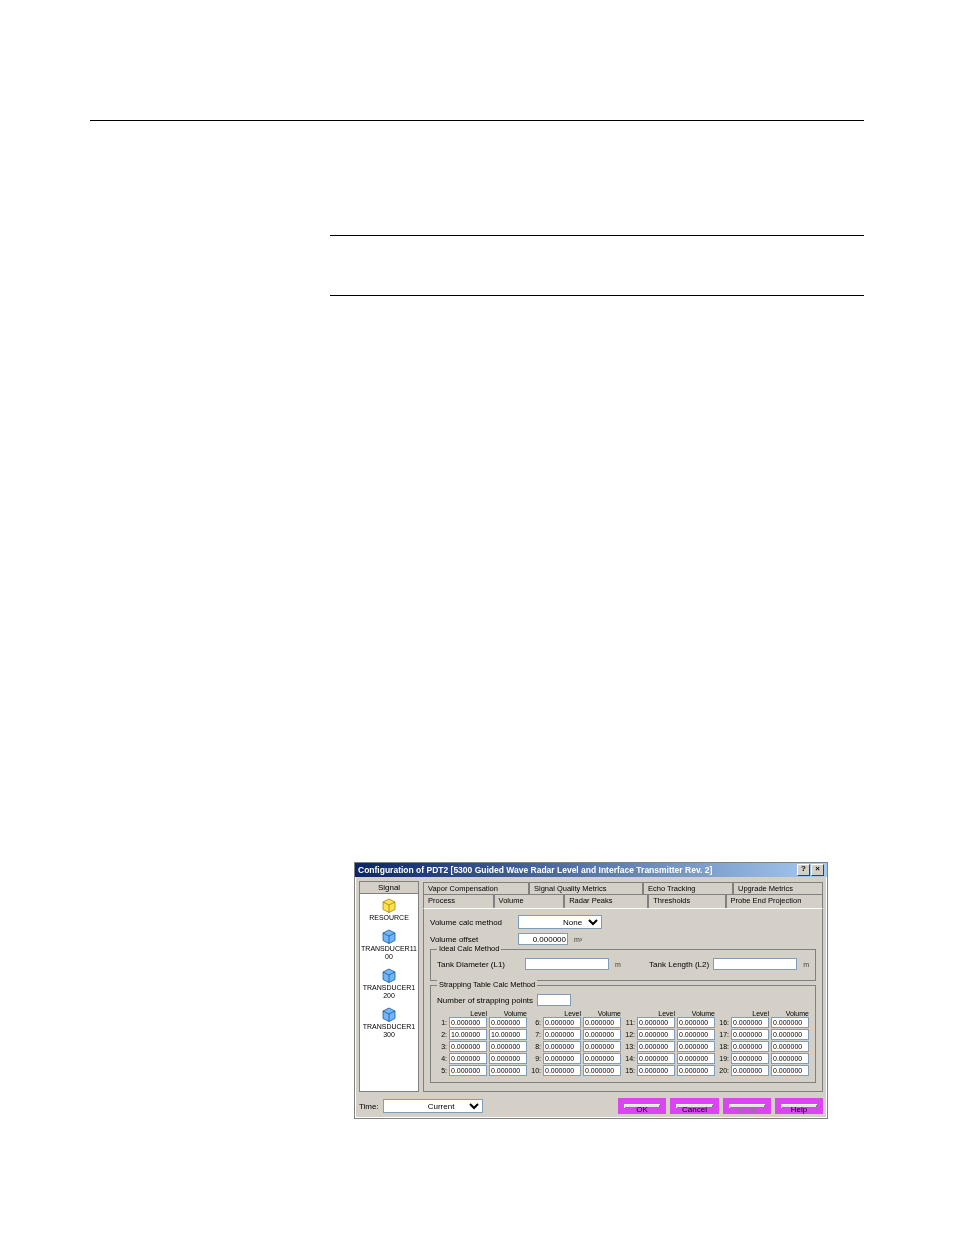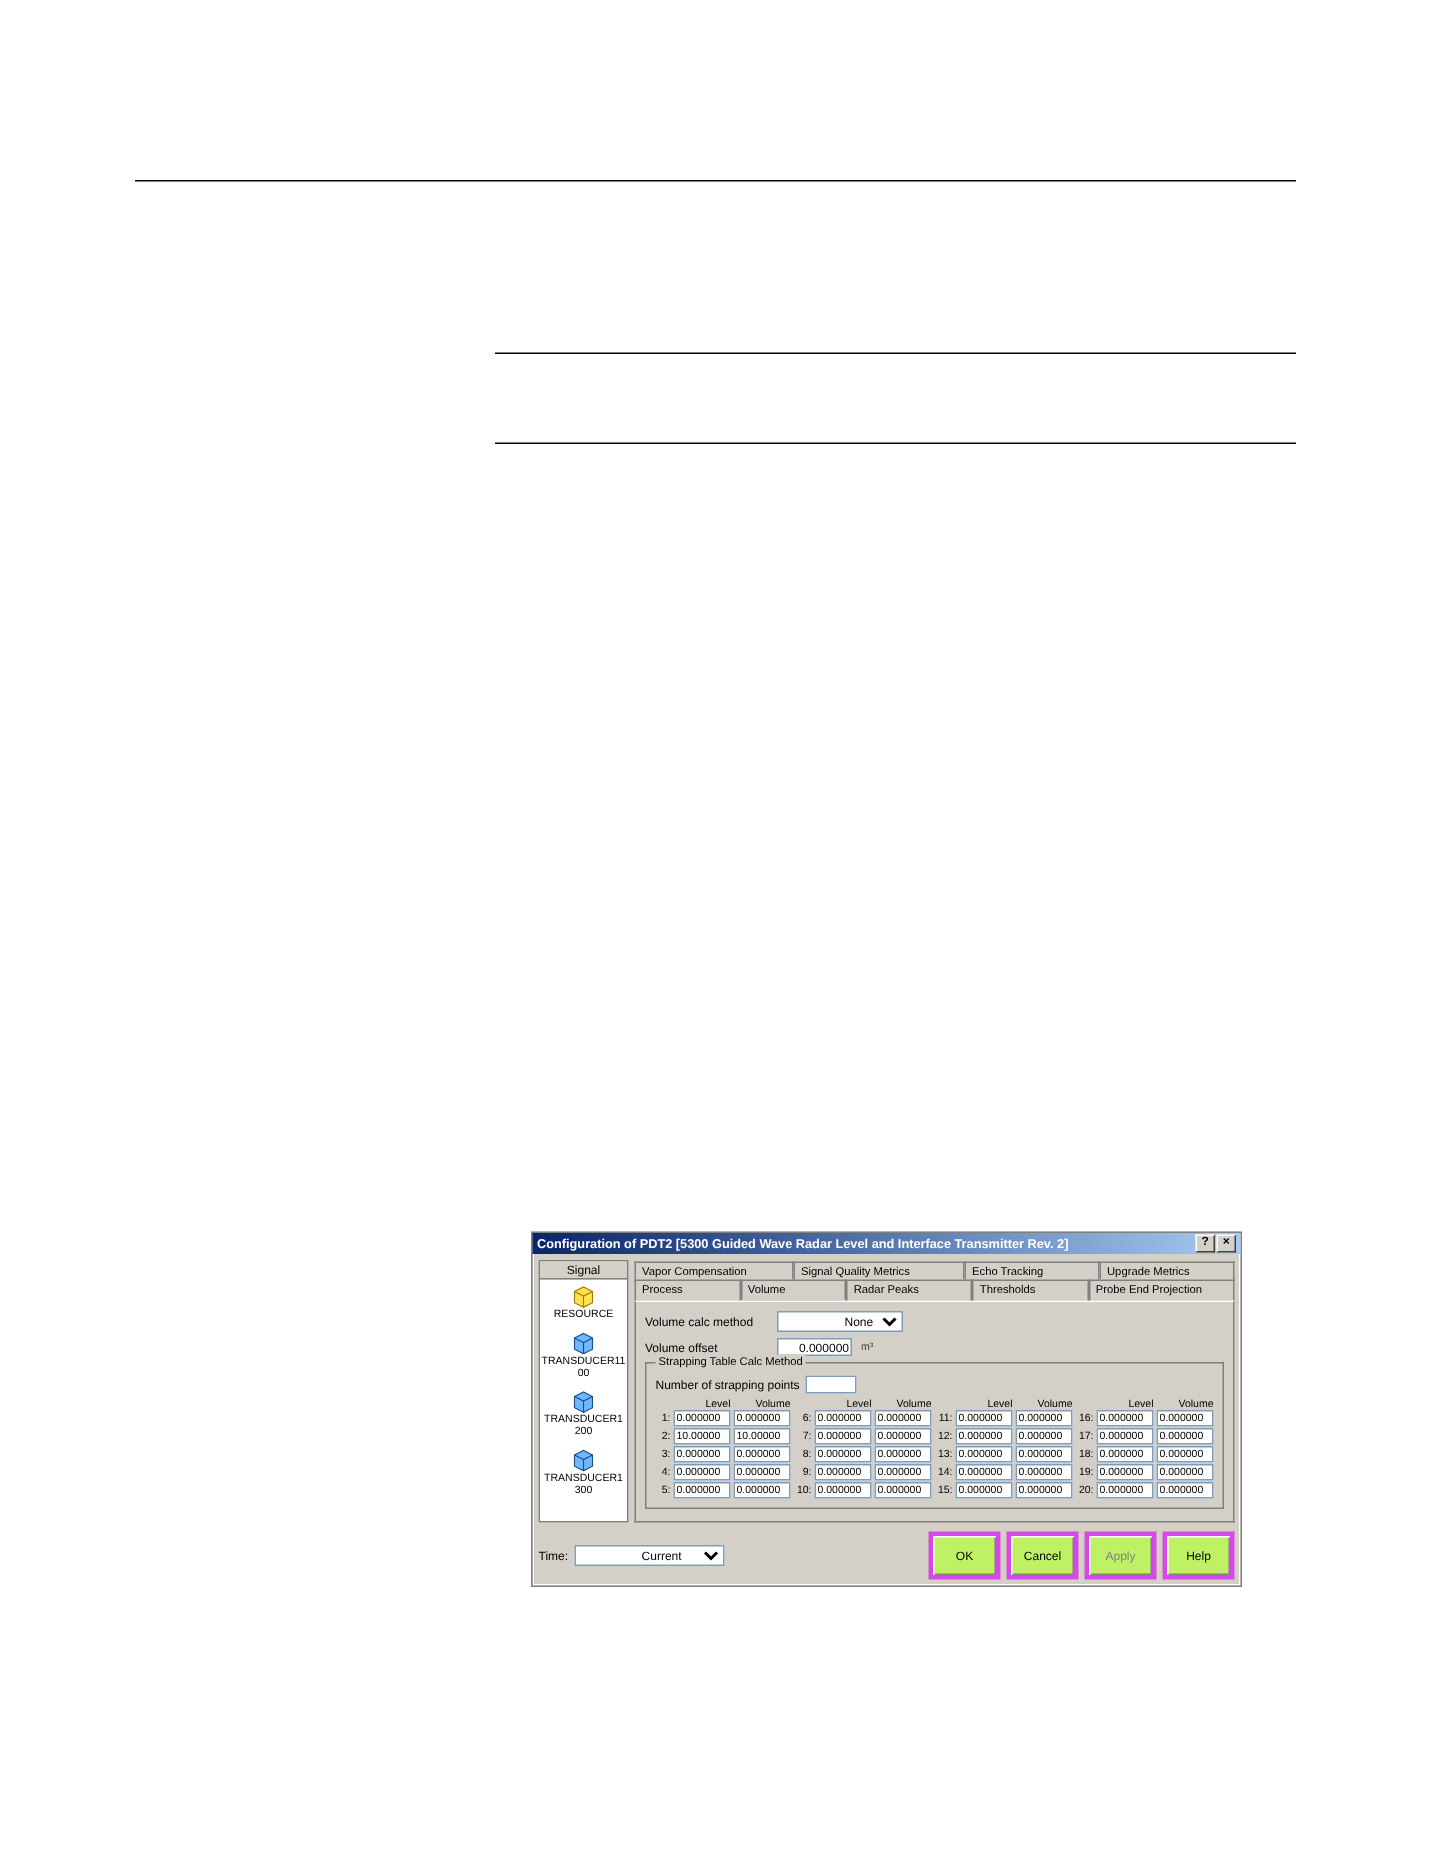--- a/index.html
+++ b/index.html
@@ -36,21 +36,21 @@
     left: 330px;
     right: 90px;
     top: 295px;
     border-top: 1px solid #000;
   }
 
   
   .dialog {
     position: absolute;
     left: 354px;
-    top: 821px;
+    top: 862px;
     width: 472px;
     background: #d4d0c8;
     border: 1px solid #808080;
     box-shadow: 0 0 0 1px #ffffff inset;
     font-size: 8px;
   }
   .titlebar {
     display: flex;
     align-items: center;
     justify-content: space-between;
@@ -182,24 +182,24 @@
   }
   .footer {
     display: flex;
     align-items: center;
     gap: 4px;
     padding-top: 6px;
   }
   .footer .spacer { flex: 1; }
   .btn {
     min-width: 48px;
-    height: 32px;
+    height: 16px;
     font-size: 8px;
-    border: 3px solid #d946ef;
-    background: #bef264;
+    border: 6px solid #d946ef;
+    background: #e5e5e5;
     box-shadow: inset 1px 1px 0 #fff, inset -1px -1px 0 #808080;
   }
   .btn:disabled { color: #808080; }
 </style>
 </head>
 <body>
 
 <div class="page">
   <div class="hr-top"></div>
   <div class="hr-mid1"></div>
@@ -280,20 +280,32 @@
               <select class="inp sel">
                 <option>None</option>
               </select>
             </div>
             <div class="row">
               <span class="lblw">Volume offset</span>
               <input class="inp num" value="0.000000" style="">
               <span class="unit">m³</span>
             </div>
 
+            <div class="grp">
+              <span class="legend">Ideal Calc Method</span>
+              <div class="row">
+                <span class="lblw">Tank Diameter (L1)</span>
+                <input class="inp wide" value="" style="">
+                <span class="unit">m</span>
+                <span style="flex:1"></span>
+                <span>Tank Length (L2)</span>
+                <input class="inp wide" value="" style="">
+                <span class="unit">m</span>
+              </div>
+            </div>
 
             <div class="grp">
               <span class="legend">Strapping Table Calc Method</span>
               <div class="row">
                 <span>Number of strapping points</span>
                 <input class="inp" style="width: 34px;" value="">
               </div>
 
               <div class="strap-cols" id="strap-cols">
 

